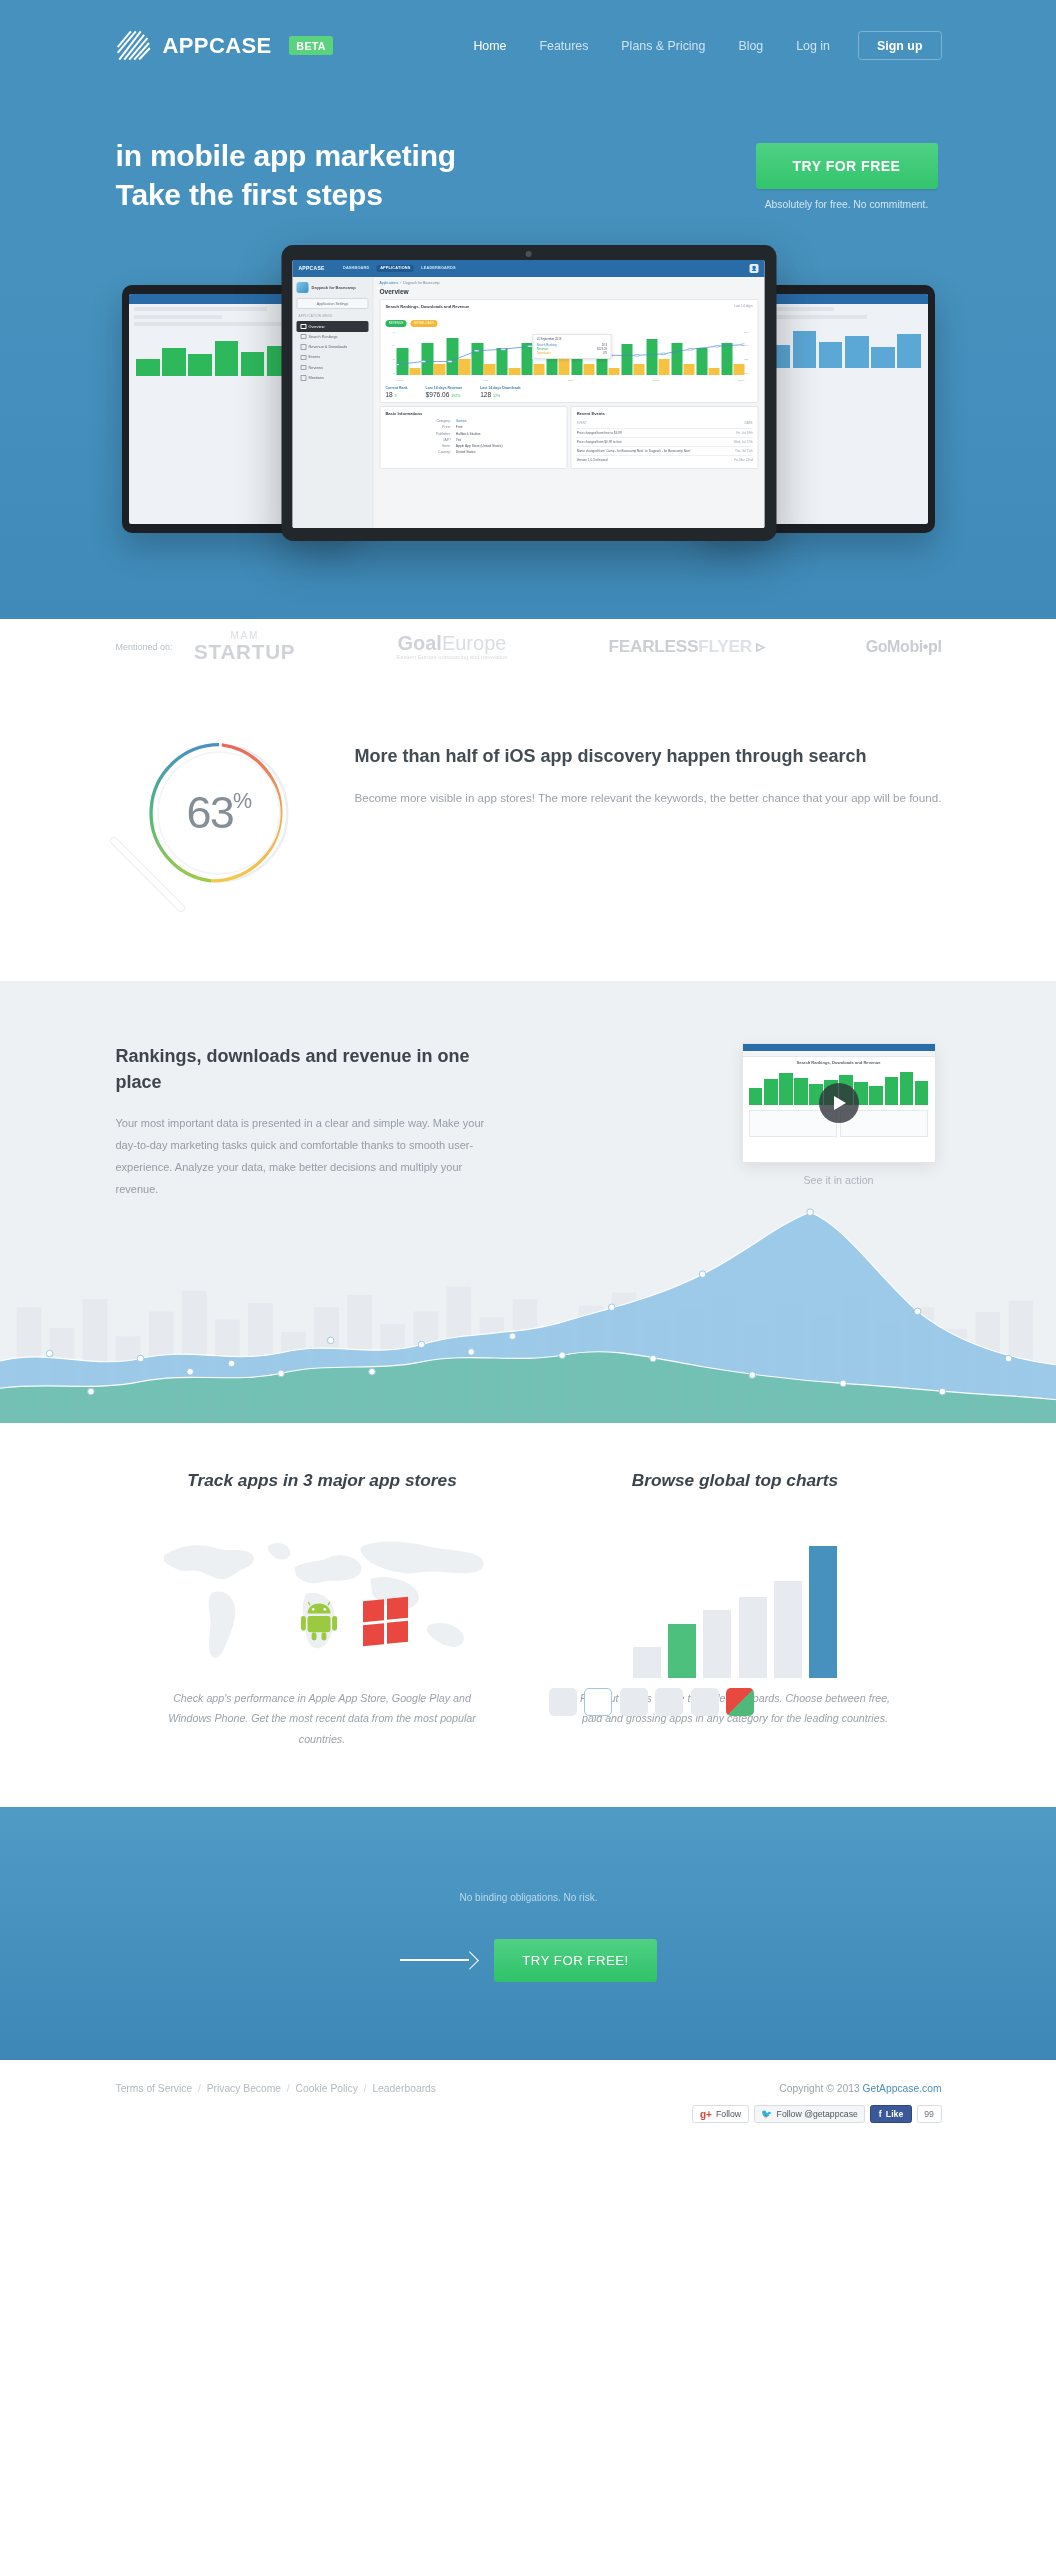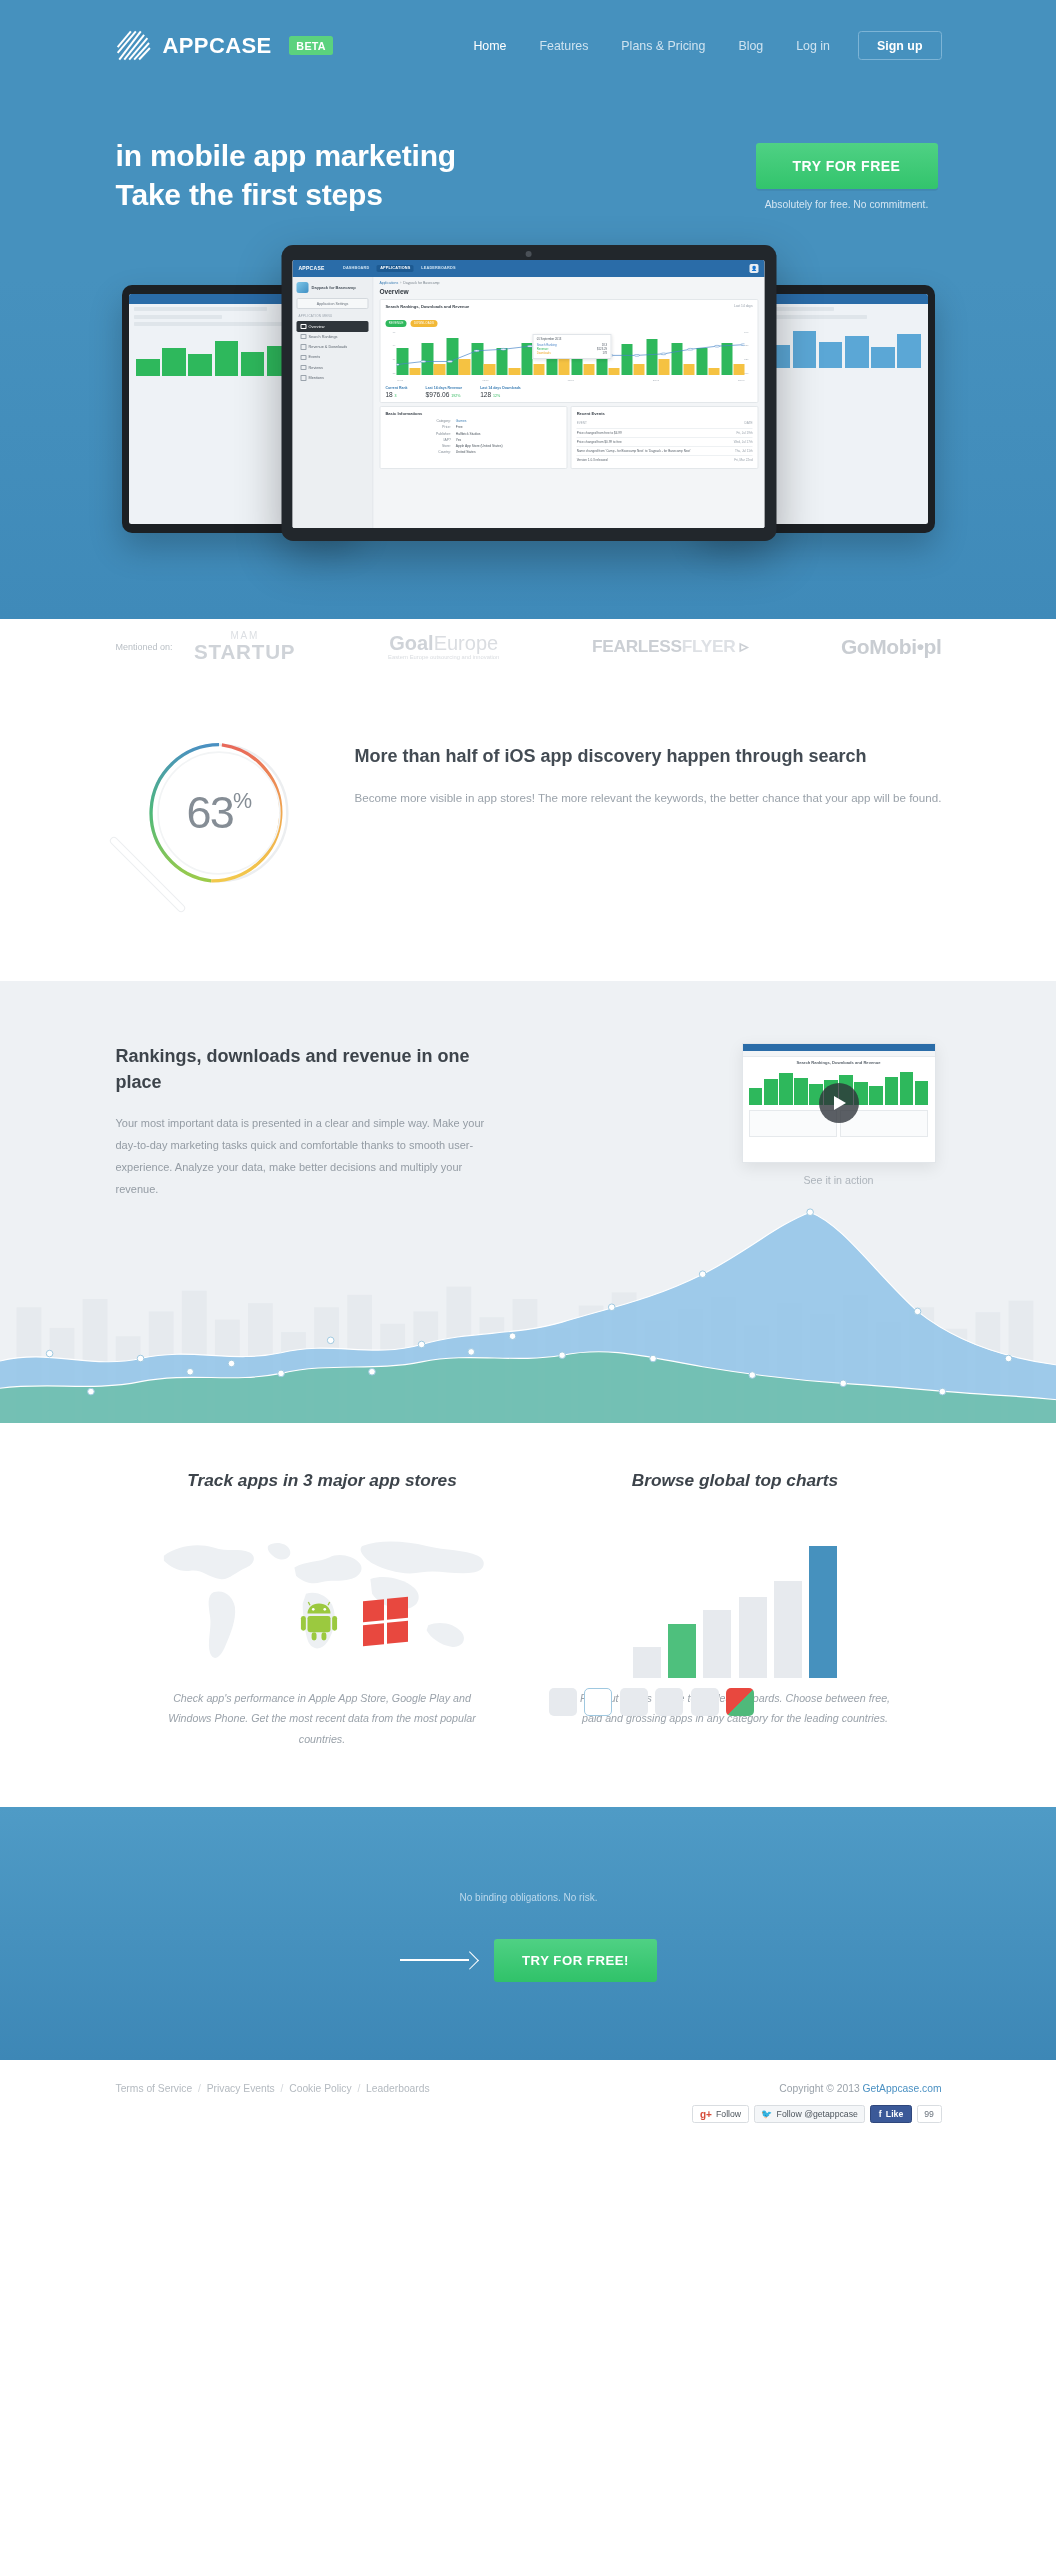--- a/index.html
+++ b/index.html
@@ -140,21 +140,21 @@
   .mlogos{display:flex;align-items:center;flex:1;justify-content:space-between;color:#d4d8dc;}
   .m-mam{text-align:center;line-height:1;}
   .m-mam .s{font-size:10px;letter-spacing:1.7px;color:#dcdfe3;display:block;}
   .m-mam .b{font-size:20.6px;font-weight:bold;letter-spacing:0.8px;color:#cfd3d8;display:block;margin-top:0.8px;}
   .m-goal{text-align:center;line-height:1;}
   .m-goal .b{font-size:20px;color:#cfd3d8;font-weight:bold;}
   .m-goal .b i{font-style:normal;font-weight:normal;color:#dadde1;}
   .m-goal .s{font-size:5.8px;color:#d9dce0;display:block;margin-top:1.7px;}
   .m-ff{font-size:17.3px;font-weight:bold;letter-spacing:-0.3px;color:#cbcfd4;}
   .m-ff i{color:#dee1e5;font-style:normal;}
-  .m-gm{font-size:21px;font-weight:bold;color:#c9cdd2;letter-spacing:-0.4px;}
+  .m-gm{font-size:16px;font-weight:bold;color:#c9cdd2;letter-spacing:-0.4px;}
 
   
   .sec-white { background:#fff; padding:50px 0 74px 0; }
   .disc { display:flex; align-items:flex-start; }
   .magnify { width:239px; position:relative; height:182px; flex:none; }
   .ring { position:absolute; left:31px; top:16px; width:144px; height:144px; }
   .pctbox{ position:absolute; inset:0; display:flex; align-items:center; justify-content:center;
     color:#858d95; font-size:45px; font-weight:300; letter-spacing:-1.7px;}
   .pctbox sup{font-size:21.5px; font-weight:300; top:-11.6px; position:relative;}
   .handle{ position:absolute; left:-4.1px; top:109px; width:103px; height:8.3px;
@@ -209,21 +209,21 @@
   
   .cta{ background:linear-gradient(to bottom,#4f9bc6,#3d87b6); padding:74px 0 78px; text-align:center;}
   .cta-h{ color:#fff; font-size:27px; font-weight:bold; letter-spacing:-0.2px;}
   .cta-h u{ text-decoration:underline; text-underline-offset:4.1px;}
   .cta-sub{ color:#bcd9ec; font-size:10px; margin-top:10.7px;}
   .cta-btn-row{ display:flex; align-items:center; justify-content:center; margin-top:36px; gap:0;}
   .arrow{ width:76px; height:16.5px; position:relative; margin-right:18px;}
   .arrow:before{ content:""; position:absolute; left:0; top:7.4px; width:69px; height:1.7px; background:#fff;}
   .arrow:after{ content:""; position:absolute; right:0; top:1.7px; width:12.4px; height:12.4px;
      border-top:1.7px solid #fff; border-right:1.7px solid #fff; transform:rotate(45deg);}
-  .btn-green2{ background:linear-gradient(to bottom,#4fd184,#30c269); color:#fff; font-size:13.2px; font-weight:bold;
+  .btn-green2{ background:linear-gradient(to bottom,#4fd184,#30c269); color:#fff; font-size:13.2px; font-weight:normal;
      letter-spacing:0.5px; padding:14px 28px; border-radius:3.3px; border:none; cursor:pointer;}
 
   
   .footer{ background:#fff; padding:23px 0 33px; }
   .f-row{ display:flex; align-items:flex-start;}
   .f-links{ font-size:10.3px; color:#b4bac0;}
   .f-links a{ color:#b4bac0; text-decoration:none;}
   .f-links i{ font-style:normal; color:#d2d6da; padding:0 5.8px;}
   .f-right{ margin-left:auto; text-align:right;}
   .f-copy{ font-size:10.3px; color:#9aa2aa;}
@@ -798,21 +798,21 @@
       <div class="cta-btn-row">
         <span class="arrow"></span>
         <button class="btn-green2">TRY FOR FREE!</button>
       </div>
     </div>
   </div>
 
   <div class="footer">
     <div class="container f-row">
       <div class="f-links">
-        <a href="#">Terms of Service</a><i>/</i><a href="#">Privacy Events</a><i>/</i><a href="#">Cookie Policy</a><i>/</i><a href="#">Leaderboards</a>
+        <a href="#">Terms of Service</a><i>/</i><a href="#">Privacy Become</a><i>/</i><a href="#">Cookie Policy</a><i>/</i><a href="#">Leaderboards</a>
       </div>
       <div class="f-right">
         <div class="f-copy"><span>Copyright © 2013 </span><a href="#">GetAppcase.com</a></div>
         <div class="f-social">
           <button class="sbtn gp">
               <b>g+</b>
               <span>Follow</span>
             </button>
           <button class="sbtn tw">
               <b>🐦</b>

